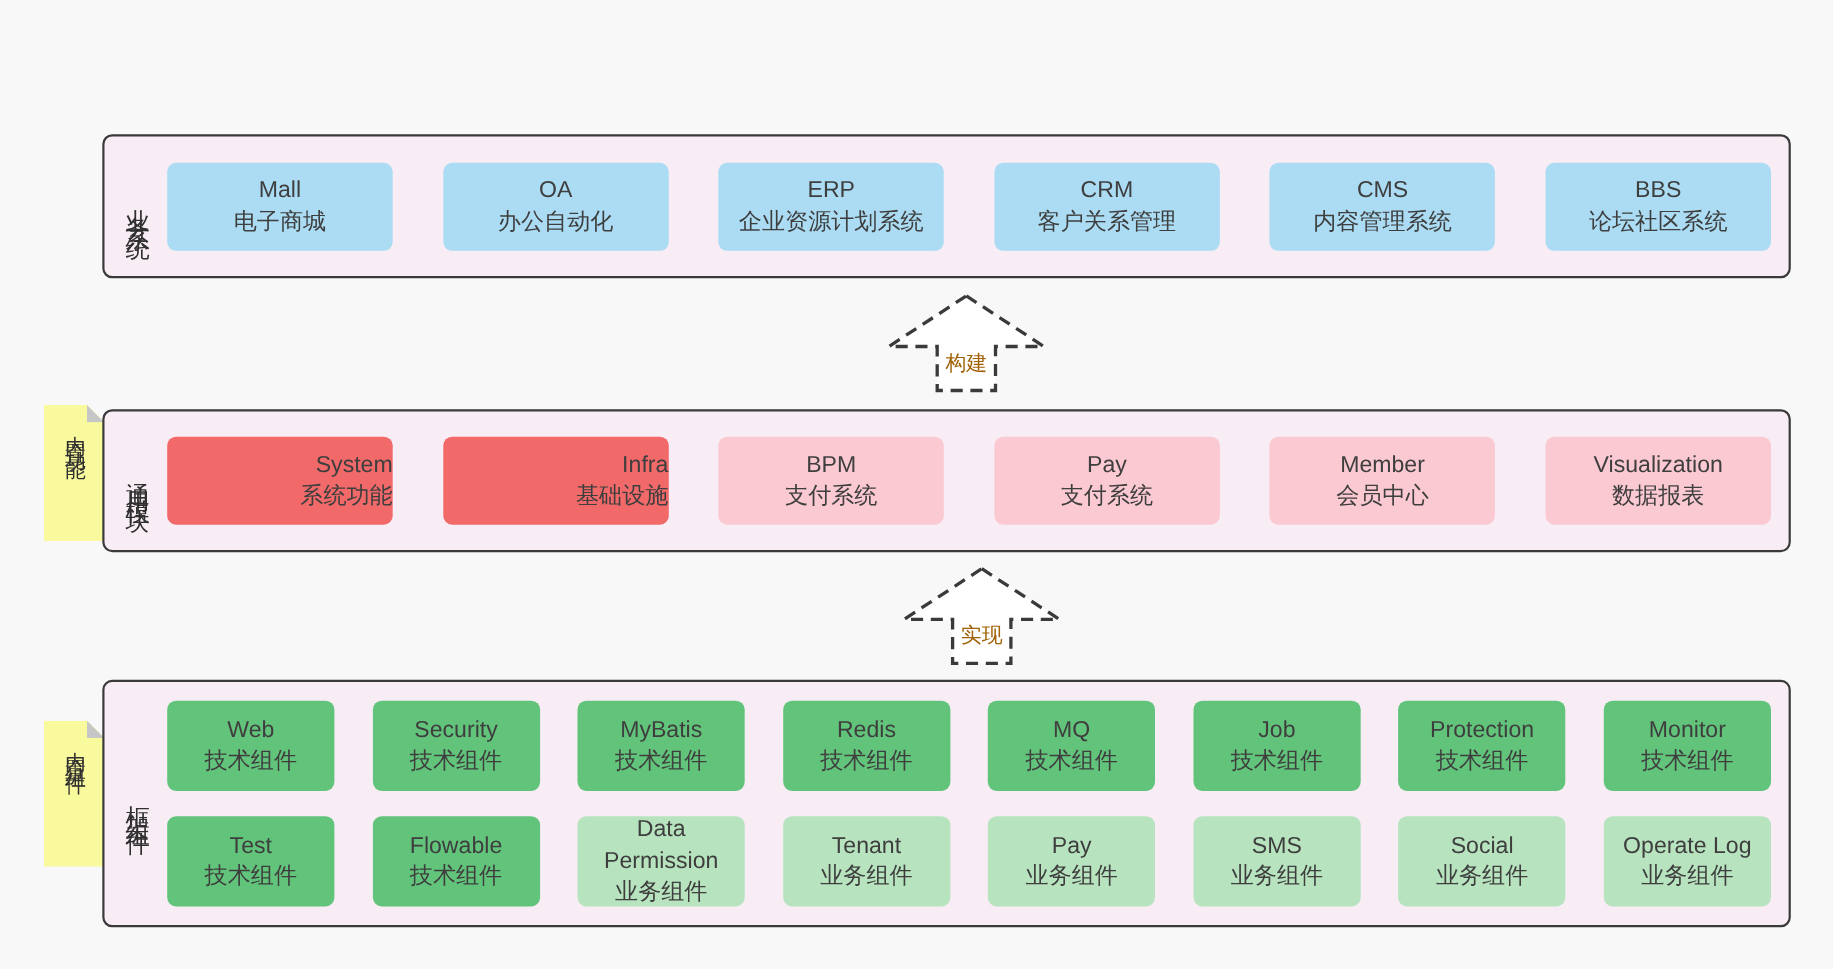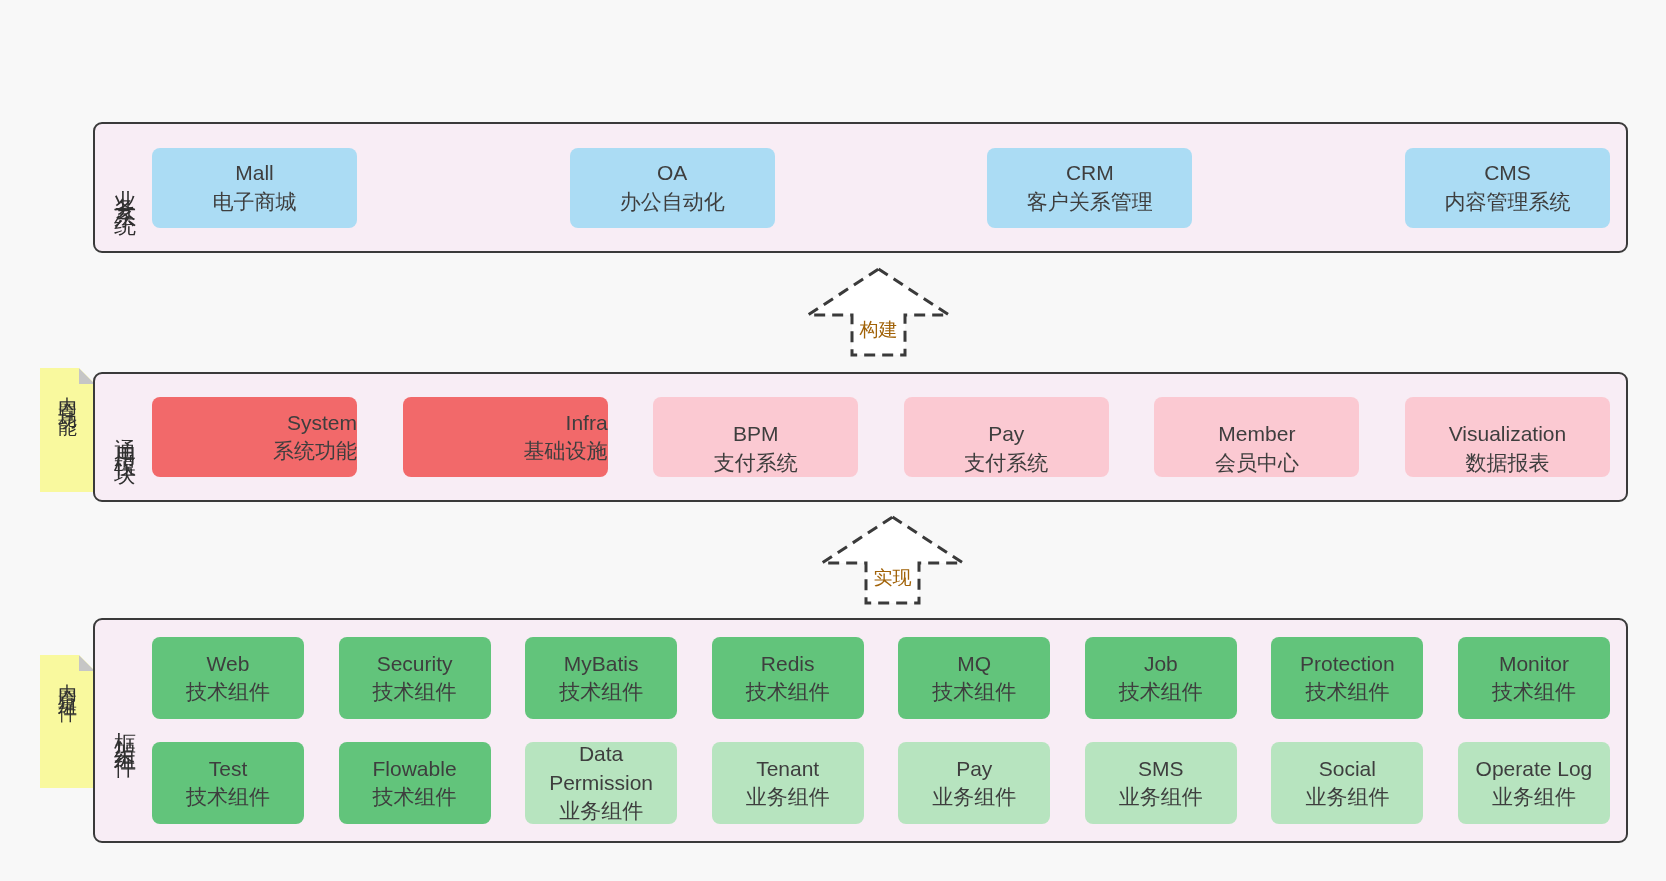--- a/index.html
+++ b/index.html
@@ -49,21 +49,21 @@
   .box {
     border-radius:8px; display:flex; flex-direction:column;
     align-items:center; justify-content:center;
     text-align:center; font-size:21px; line-height:1.35;
   }
   .row-6 .box { width:205px; height:80px; }
   .row-8 .box { width:152px; height:82px; }
   .box-name { white-space:pre-line; }
   .blue      { background:var(--c-blue,#abdcf4); }
   .red       { background:var(--c-red,#f2696a);align-items:flex-end; }
-  .pink      { background:var(--c-pink,#fbc9d2);justify-content:flex-end; }
+  .pink      { background:var(--c-pink,#fbc9d2); }
   .green     { background:var(--c-green,#62c47b); }
   .lightgreen{ background:var(--c-lightgreen,#b7e4bf); }
   
   .arrow { position:absolute; width:147px; height:92px; z-index:1; }
   .arrow svg { position:absolute; left:0; top:0; }
   .arrow-path {
     fill:#ffffff; stroke:var(--c-border,#3a3a3a);
     stroke-width:3; stroke-dasharray:11 7;
   }
   .arrow-label {
@@ -91,26 +91,34 @@
         <div class="row row-6">
           <div class="box blue">
             <div class="box-name">Mall</div>
             <div class="box-desc">电子商城</div>
           </div>
           <div class="box blue">
             <div class="box-name">OA</div>
             <div class="box-desc">办公自动化</div>
           </div>
           <div class="box blue">
+            <div class="box-name">ERP</div>
+            <div class="box-desc">企业资源计划系统</div>
+          </div>
+          <div class="box blue">
             <div class="box-name">CRM</div>
             <div class="box-desc">客户关系管理</div>
           </div>
           <div class="box blue">
             <div class="box-name">CMS</div>
             <div class="box-desc">内容管理系统</div>
+          </div>
+          <div class="box blue">
+            <div class="box-name">BBS</div>
+            <div class="box-desc">论坛社区系统</div>
           </div>
         </div>
       </div>
   </div>
 
   <div class="arrow" style="left:805px; top:266px;">
     <svg width="147" height="92" viewBox="0 0 147 92">
       <path class="arrow-path" d="M73.5 3 L144 49 L100 49 L100 89 L47 89 L47 49 L3 49 Z"></path>
     </svg>
     <span class="arrow-label">构建</span>

